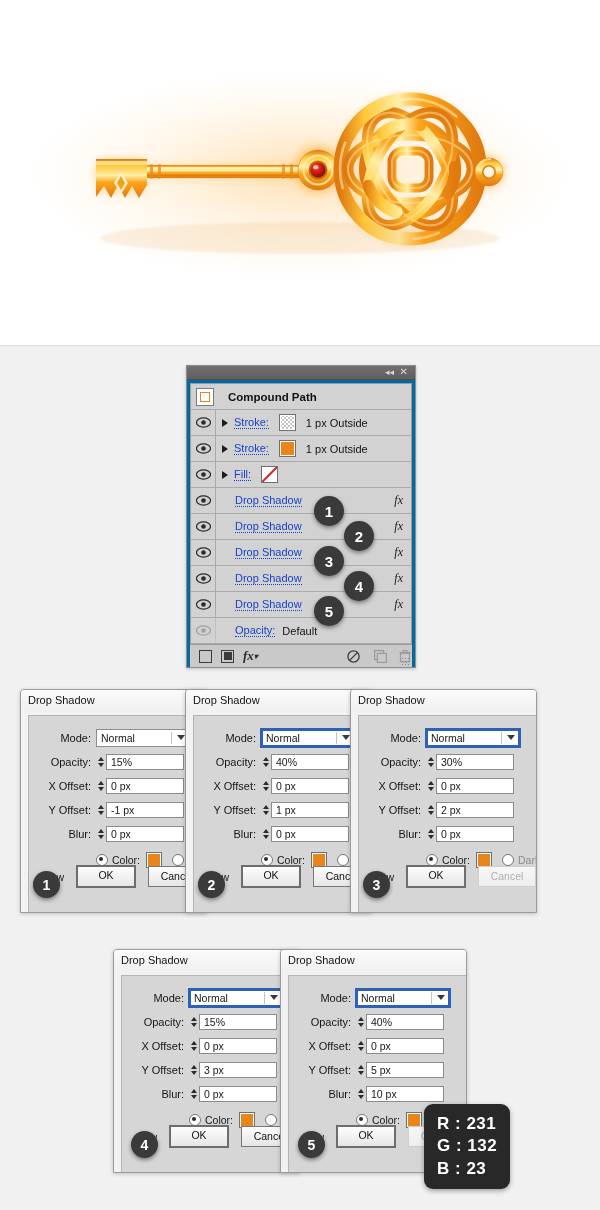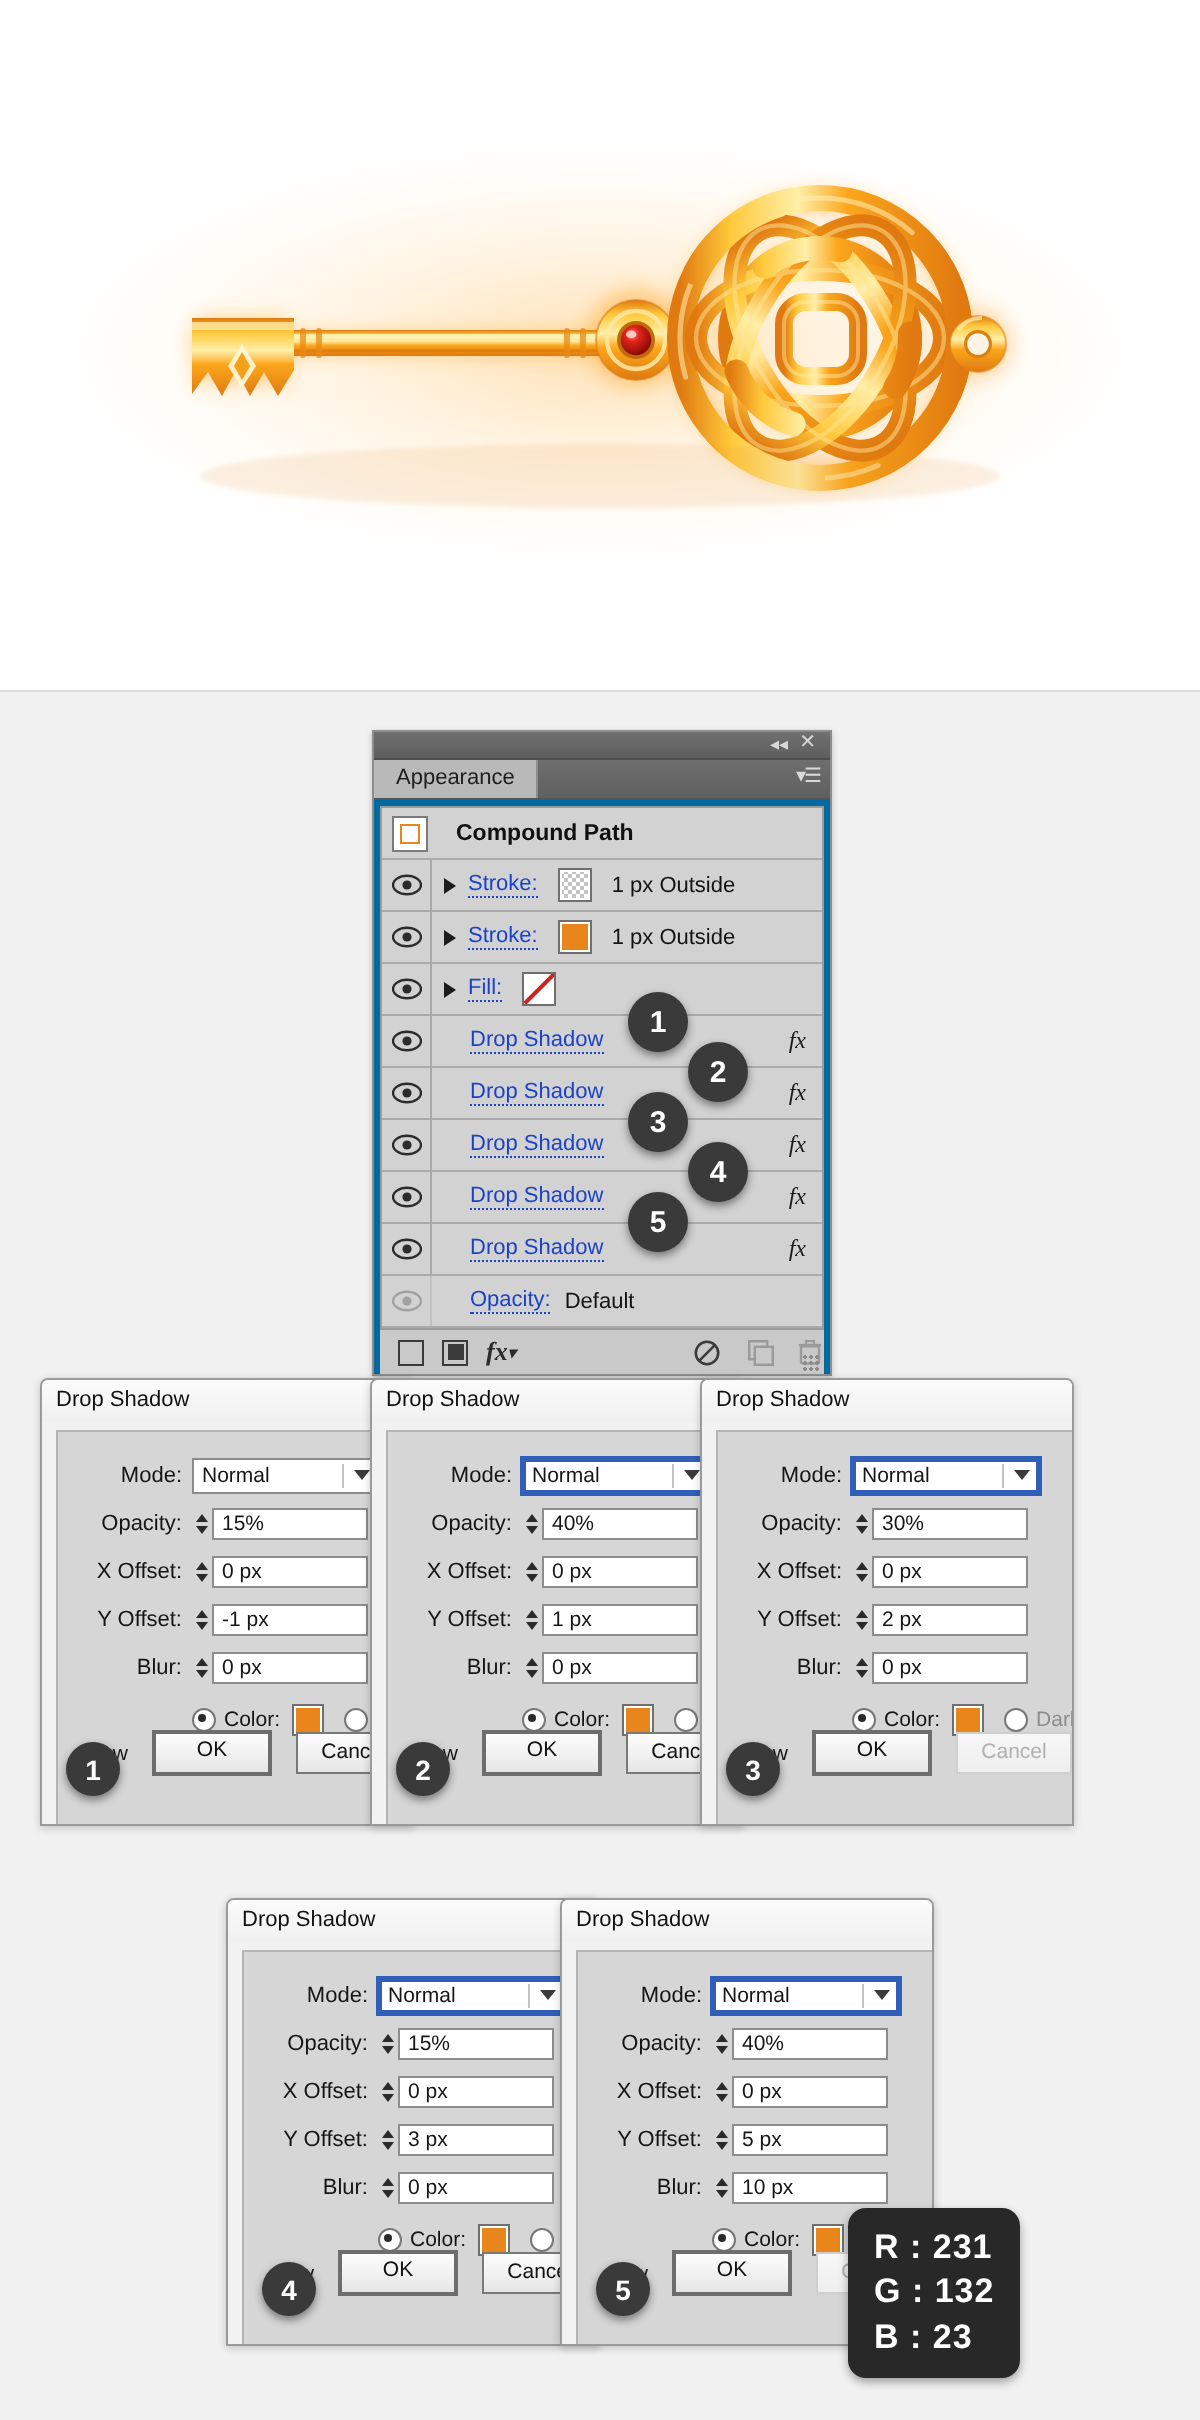--- a/index.html
+++ b/index.html
@@ -342,24 +342,20 @@
   </svg>
 </div>
 
 <div id="appearance">
 
   <div class="pnl-topbar">
     <span class="ctl collapse">◂◂</span>
     <span class="ctl closex">✕</span>
   </div>
 
-  <div class="pnl-tabrow">
-    <div class="pnl-tab">Appearance</div>
-    <span class="pnl-menu">▾☰</span>
-  </div>
 
   <div class="pnl-body">
     <div class="rowlist">
 
       <div class="arow hdr">
         <div class="objicon">
             <i></i>
           </div>
         <span class="objlabel">Compound Path</span>
       </div>

